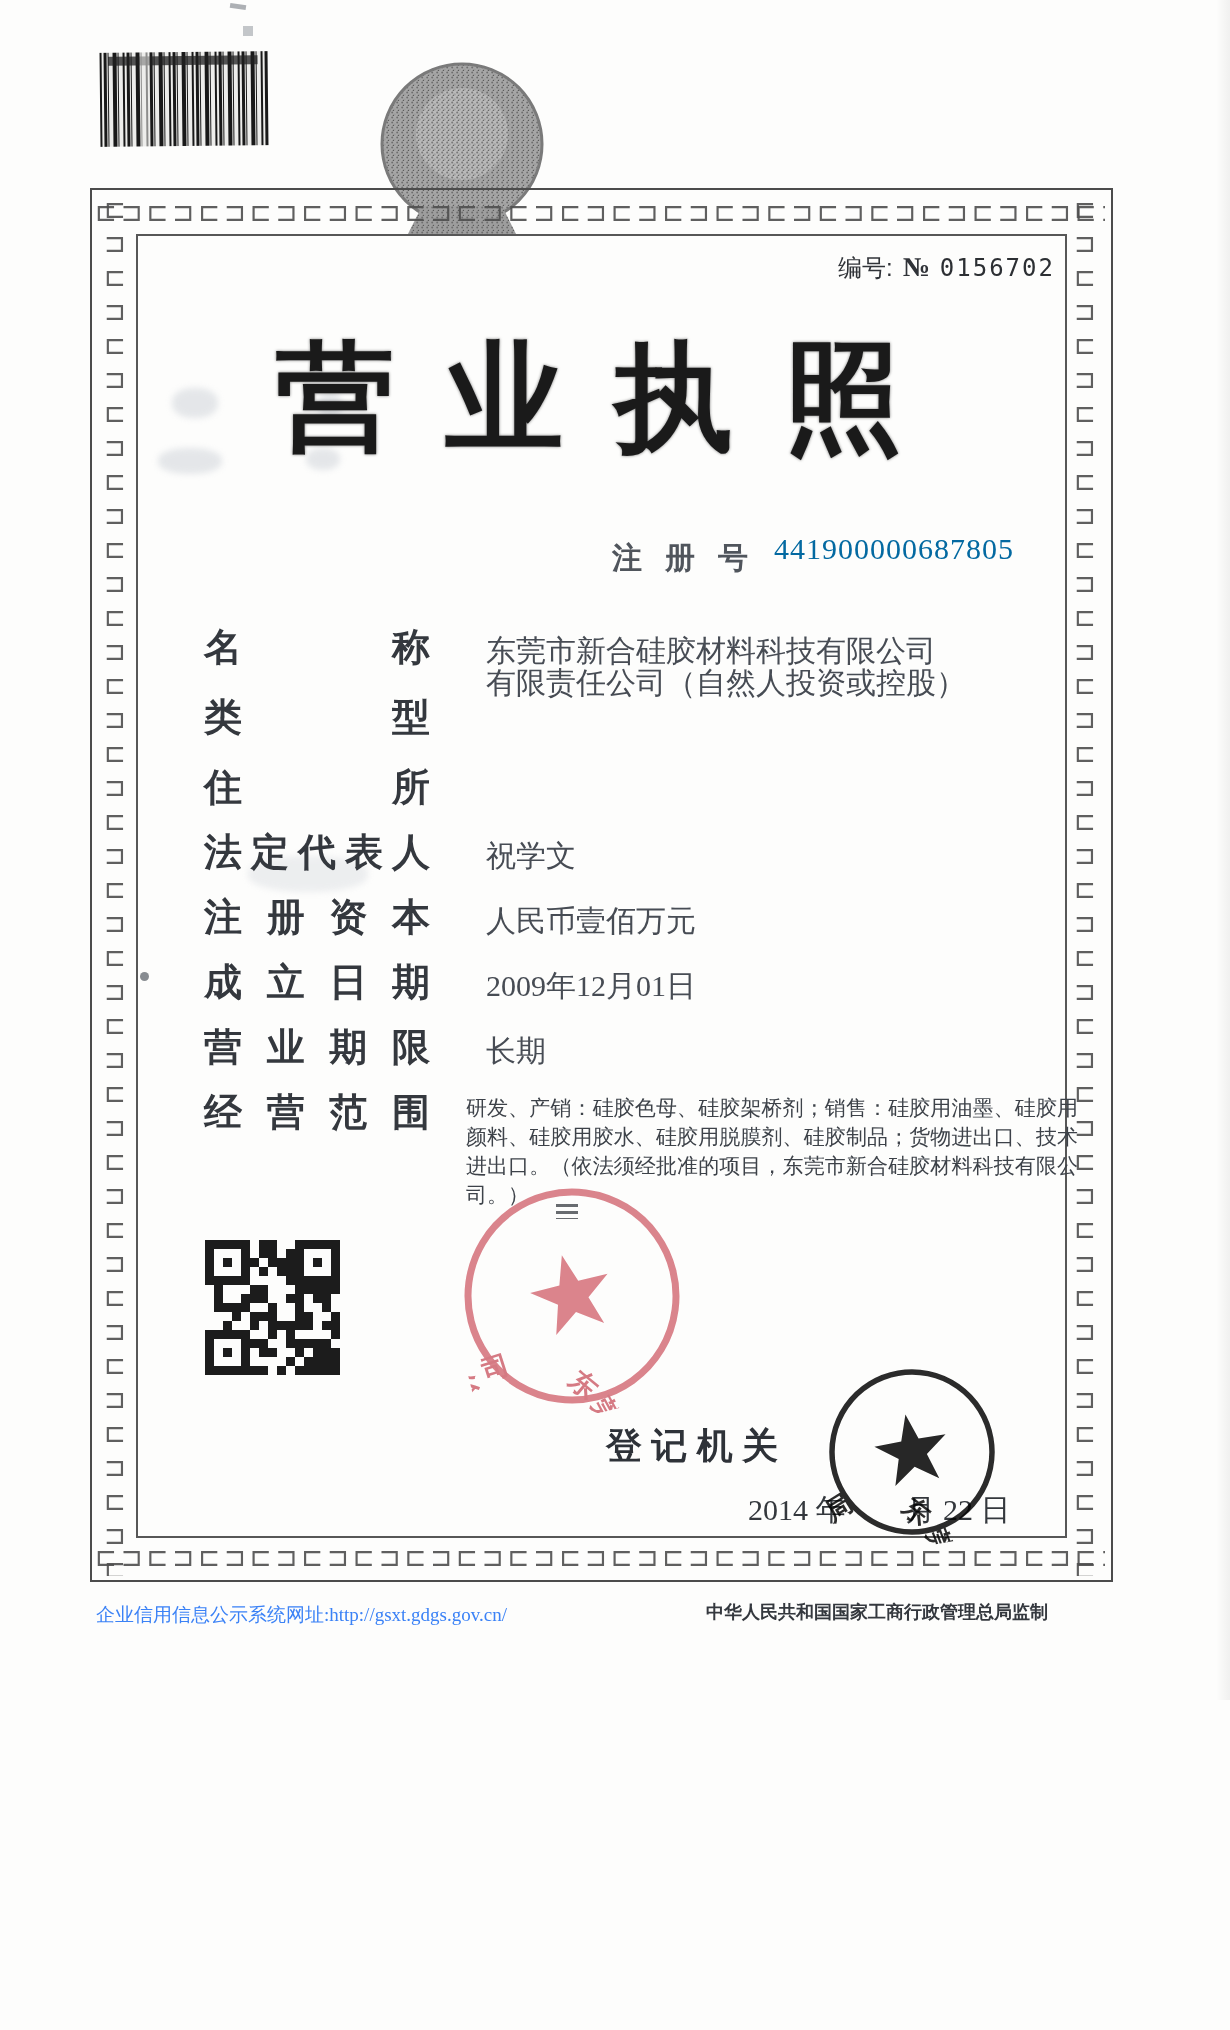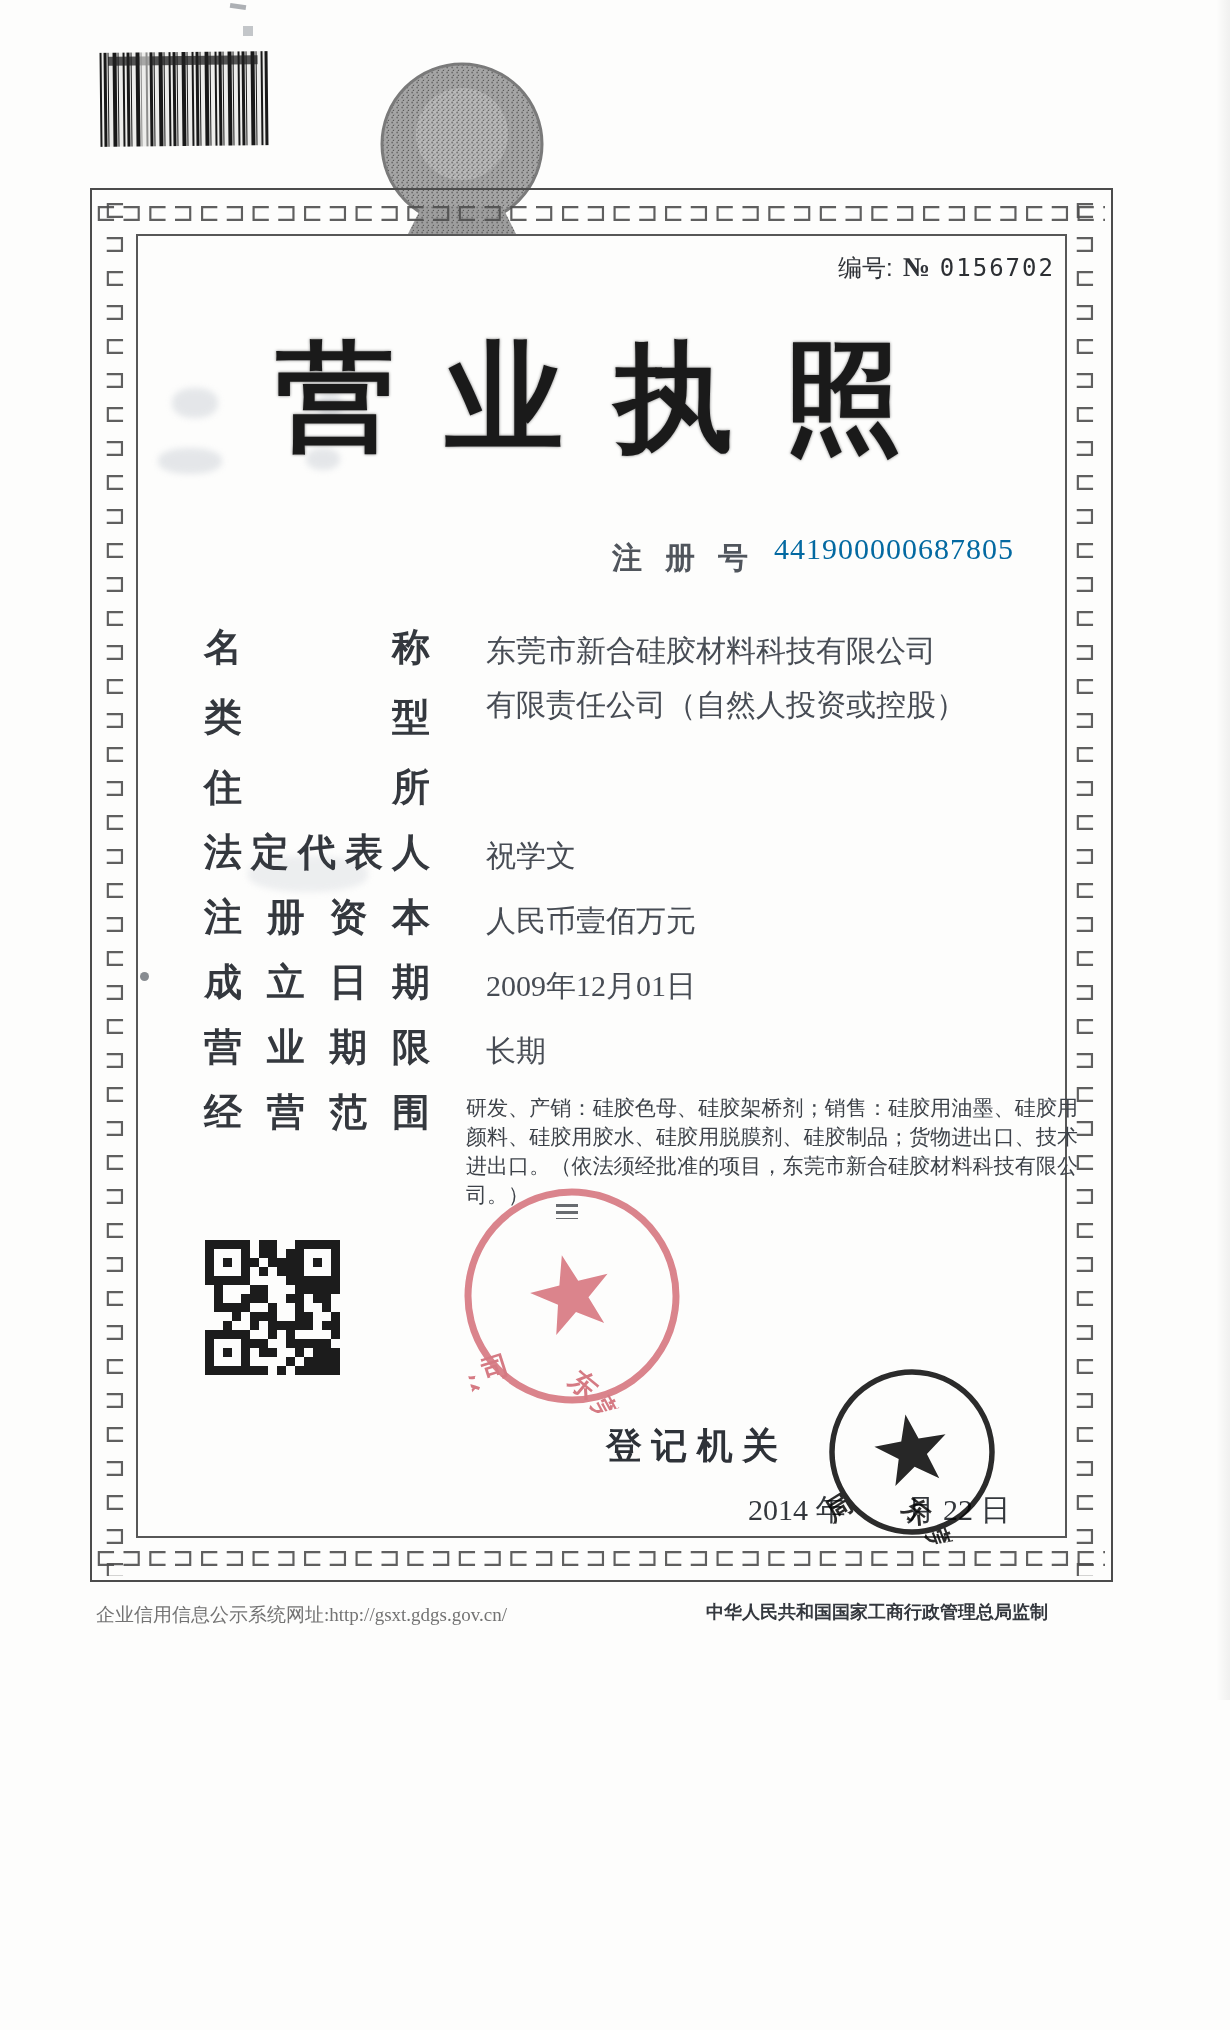--- a/index.html
+++ b/index.html
@@ -42,35 +42,35 @@
       color:#1a1a1a;text-shadow:0 0 3px rgba(25,25,25,.6);line-height:1.05;}
   .regline-label{position:absolute;left:612px;top:538px;width:136px;font-size:30px;font-weight:600;
       color:#50555c;font-family:"Liberation Serif",serif;}
   .regline-value{position:absolute;left:768px;top:532px;font-size:30px;letter-spacing:1px;
       color:#0369a1;font-family:"Liberation Serif",serif;margin-left:6px;}
   
   .flabel{position:absolute;left:204px;width:226px;font-size:38px;font-weight:600;color:#34383e;line-height:1;}
   .fvalue{position:absolute;left:486px;font-size:30px;color:#474c54;font-family:"Liberation Serif",serif;
       line-height:1.1;white-space:nowrap;}
   .lt0{top:628px}.lt1{top:698px}.lt2{top:768px}.lt3{top:833px}.lt4{top:898px}.lt5{top:963px}.lt6{top:1028px}.lt7{top:1093px}
-  .vt0{top:634px}.vt1{top:688px}.vt2{top:774px}.vt3{top:839px}.vt4{top:904px}.vt5{top:969px}.vt6{top:1034px}
+  .vt0{top:634px}.vt1{top:666px}.vt2{top:774px}.vt3{top:839px}.vt4{top:904px}.vt5{top:969px}.vt6{top:1034px}
   .scope-value{position:absolute;left:466px;top:1094px;width:612px;font-size:21px;line-height:29px;
       color:#3d4249;font-family:"Liberation Serif",serif;text-align:justify;white-space:normal;}
   
   .qr{position:absolute;left:205px;top:1240px;width:135px;height:135px;display:grid;
       grid-template-columns:repeat(15,1fr);grid-template-rows:repeat(15,1fr);filter:blur(.2px);}
   .qr div.on{background:#1c1c1c;}
   .registry-label{position:absolute;left:606px;top:1428px;width:172px;font-size:36px;font-weight:600;
       color:#2e3238;line-height:1;}
   .issue-date{position:absolute;left:748px;top:1490px;font-size:30px;color:#34383d;
       font-family:"Liberation Serif",serif;white-space:pre;}
   .seal-red{position:absolute;left:452px;top:1176px;opacity:.78;mix-blend-mode:multiply;transform:rotate(-14deg);}
   .seal-black{position:absolute;left:817px;top:1357px;opacity:.92;mix-blend-mode:multiply;transform:rotate(-10deg);}
   
-  .footer-left{position:absolute;left:96px;top:1602px;font-size:19px;color:#737373;
+  .footer-left{position:absolute;left:96px;top:1602px;font-size:19px;color:#3b82f6;
       font-family:"Liberation Serif",serif;}
   .footer-right{position:absolute;left:706px;top:1600px;font-size:18px;font-weight:700;color:#34383e;
       font-family:"Liberation Serif",serif;}
   .spread{display:flex;justify-content:space-between;}
 </style>
 </head>
 <body>
 
 <div class="page">
 

